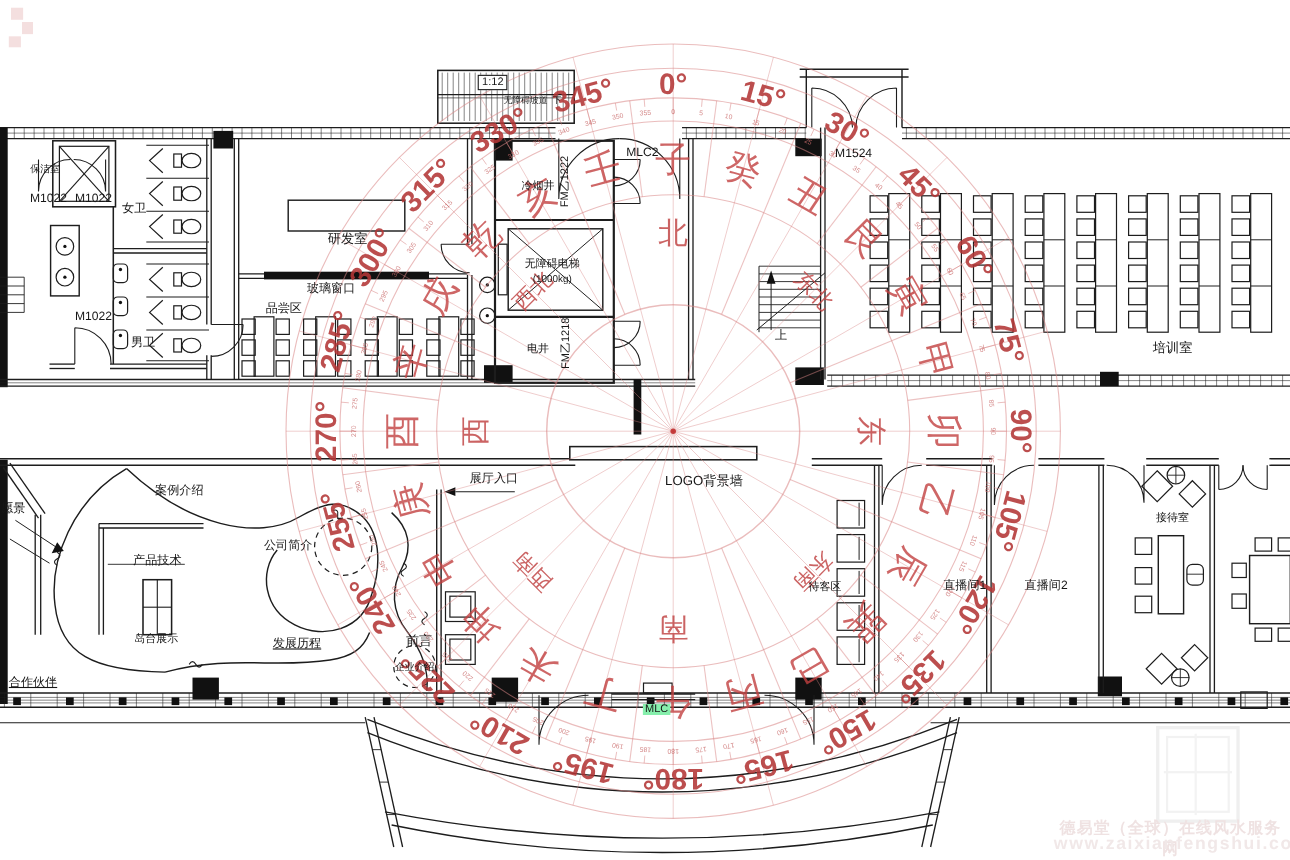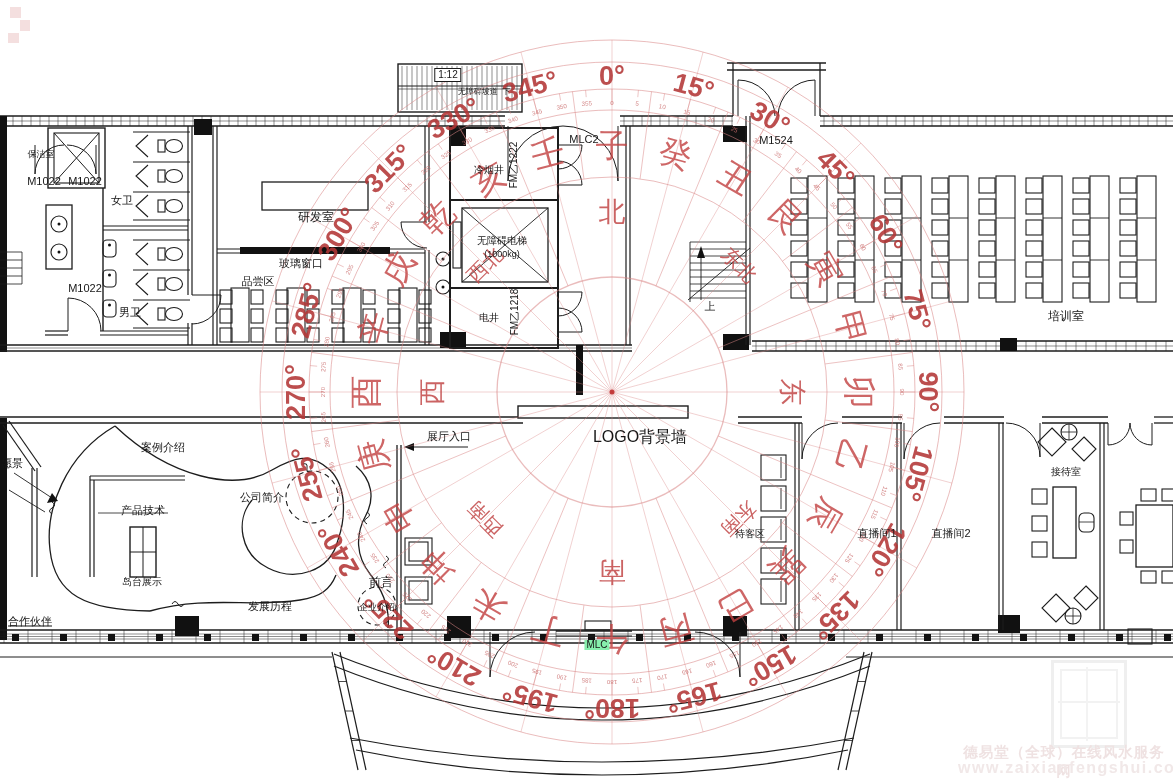--- a/index.html
+++ b/index.html
@@ -906,45 +906,45 @@
         <text x="453.9999999999999" y="118.33597240411746" text-anchor="middle" dominant-baseline="central" font-size="27" fill="#b33535" fill-opacity="0.88" transform="rotate(330 453.9999999999999 118.33597240411746)" font-family="&quot;Liberation Sans&quot;,&quot;DejaVu Sans&quot;,sans-serif" font-weight="bold">330°</text>
         <text x="530.2131817476035" y="86.76743889265441" text-anchor="middle" dominant-baseline="central" font-size="27" fill="#b33535" fill-opacity="0.88" transform="rotate(345 530.2131817476035 86.76743889265441)" font-family="&quot;Liberation Sans&quot;,&quot;DejaVu Sans&quot;,sans-serif" font-weight="bold">345°</text>
         <circle cx="612" cy="392" r="2.5" fill="#c03030" fill-opacity="0.9"></circle>
       </g>
   </svg>
   <div id="labels">
       <div class="plan-label" style="left: 41px; top: 154px; font-size: 9px; transform: translate(-50%, -50%);">保洁室</div>
       <div class="plan-label" style="left: 44px; top: 181px; font-size: 11px; transform: translate(-50%, -50%);">M1022</div>
       <div class="plan-label" style="left: 85px; top: 181px; font-size: 11px; transform: translate(-50%, -50%);">M1022</div>
       <div class="plan-label" style="left: 85px; top: 288px; font-size: 11px; transform: translate(-50%, -50%);">M1022</div>
-      <div class="plan-label" style="left: 122px; top: 200px; font-size: 11px; transform: translate(-50%, -50%);">女卫</div>
+      <div class="plan-label" style="left: 122px; top: 190px; font-size: 11px; transform: translate(-50%, -50%);">女卫</div>
       <div class="plan-label" style="left: 130px; top: 312px; font-size: 11px; transform: translate(-50%, -50%);">男卫</div>
       <div class="plan-label" style="left: 316px; top: 217px; font-size: 12px; transform: translate(-50%, -50%);">研发室</div>
       <div class="plan-label" style="left: 301px; top: 263px; font-size: 11px; transform: translate(-50%, -50%);">玻璃窗口</div>
       <div class="plan-label" style="left: 258px; top: 281px; font-size: 11px; transform: translate(-50%, -50%);">品尝区</div>
       <div class="plan-label boxed" style="left: 448px; top: 75px; font-size: 10px; transform: translate(-50%, -50%); text-align: center;">1:12</div>
       <div class="plan-label" style="left: 484px; top: 92px; font-size: 8px; transform: translate(-50%, -50%);">无障碍坡道  下</div>
       <div class="plan-label" style="left: 489px; top: 170px; font-size: 10px; transform: translate(-50%, -50%);">冷烟井</div>
       <div class="plan-label" style="left: 514px; top: 165px; font-size: 10px; transform: translate(-50%, -50%) rotate(-90deg);">FM乙1222</div>
       <div class="plan-label" style="left: 502px; top: 241px; font-size: 10px; transform: translate(-50%, -50%);">无障碍电梯</div>
       <div class="plan-label" style="left: 502px; top: 254px; font-size: 9px; transform: translate(-50%, -50%);">(1000kg)</div>
       <div class="plan-label" style="left: 489px; top: 318px; font-size: 10px; transform: translate(-50%, -50%);">电井</div>
       <div class="plan-label" style="left: 515px; top: 312px; font-size: 10px; transform: translate(-50%, -50%) rotate(-90deg);">FM乙1218</div>
       <div class="plan-label" style="left: 584px; top: 139px; font-size: 11px; transform: translate(-50%, -50%);">MLC2</div>
       <div class="plan-label" style="left: 776px; top: 140px; font-size: 11px; transform: translate(-50%, -50%);">M1524</div>
       <div class="plan-label" style="left: 710px; top: 306px; font-size: 11px; transform: translate(-50%, -50%);">上</div>
       <div class="plan-label" style="left: 1066px; top: 316px; font-size: 12px; transform: translate(-50%, -50%);">培训室</div>
-      <div class="plan-label" style="left: 640px; top: 437px; font-size: 16px; transform: translate(-50%, -50%);">LOGO背景墙</div>
+      <div class="plan-label" style="left: 640px; top: 437px; font-size: 12px; transform: translate(-50%, -50%);">LOGO背景墙</div>
       <div class="plan-label" style="left: 449px; top: 436px; font-size: 11px; transform: translate(-50%, -50%);">展厅入口</div>
       <div class="plan-label" style="left: 381px; top: 582px; font-size: 12px; transform: translate(-50%, -50%);">前言</div>
       <div class="plan-label" style="left: 262px; top: 497px; font-size: 11px; transform: translate(-50%, -50%);">公司简介</div>
       <div class="plan-label" style="left: 163px; top: 447px; font-size: 11px; transform: translate(-50%, -50%);">案例介绍</div>
       <div class="plan-label" style="left: 143px; top: 510px; font-size: 11px; transform: translate(-50%, -50%);">产品技术</div>
       <div class="plan-label" style="left: 142px; top: 582px; font-size: 10px; transform: translate(-50%, -50%);">岛台展示</div>
-      <div class="plan-label" style="left: 270px; top: 606px; font-size: 11px; transform: translate(-50%, -50%);">发展历程</div>
+      <div class="plan-label" style="left: 270px; top: 586px; font-size: 11px; transform: translate(-50%, -50%); text-decoration: underline;">发展历程</div>
       <div class="plan-label" style="left: 30px; top: 621px; font-size: 11px; transform: translate(-50%, -50%); text-decoration: underline;">合作伙伴</div>
       <div class="plan-label" style="left: 12px; top: 463px; font-size: 11px; transform: translate(-50%, -50%);">愿景</div>
       <div class="plan-label" style="left: 377px; top: 607px; font-size: 9px; transform: translate(-50%, -50%);">企业介绍</div>
       <div class="plan-label bg" style="left: 597px; top: 645px; font-size: 10px; transform: translate(-50%, -50%);">MLC</div>
       <div class="plan-label" style="left: 750px; top: 534px; font-size: 10px; transform: translate(-50%, -50%); text-align: right;">待客区</div>
       <div class="plan-label" style="left: 853px; top: 533px; font-size: 11px; transform: translate(-50%, -50%); margin-left: 24px;">直播间1</div>
       <div class="plan-label" style="left: 951px; top: 533px; font-size: 11px; transform: translate(-50%, -50%);">直播间2</div>
       <div class="plan-label" style="left: 1041px; top: 472px; font-size: 10px; transform: translate(-50%, -50%); margin-left: 25px;">接待室</div>
     </div>
 

